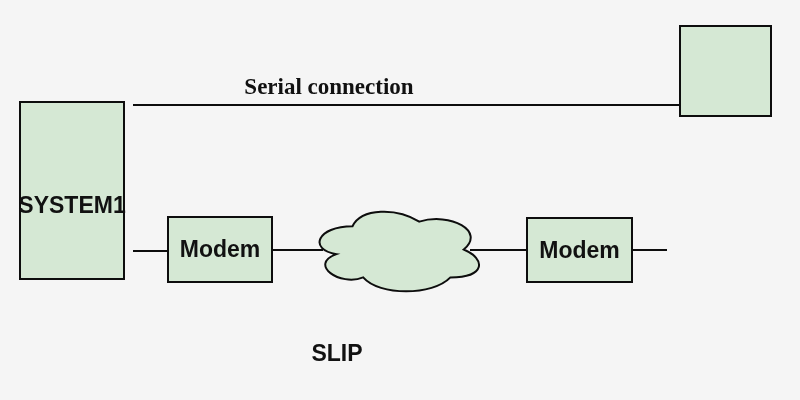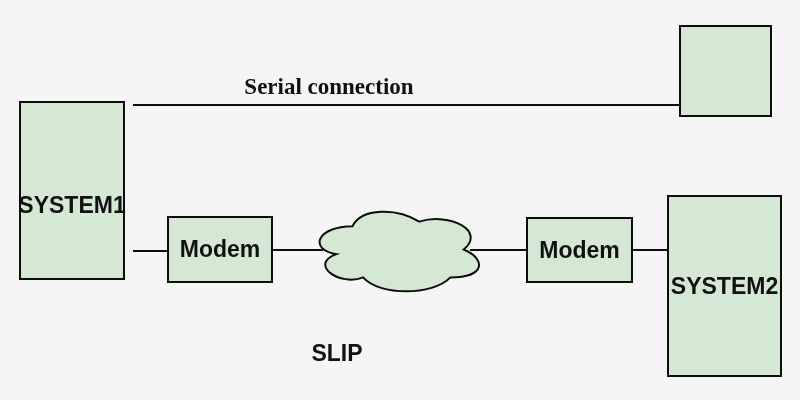--- a/index.html
+++ b/index.html
@@ -98,21 +98,18 @@
   <div class="node xstation"></div>
 
   <div class="node modem-left">
     <span>Modem</span>
   </div>
 
   <div class="node modem-right">
     <span>Modem</span>
   </div>
 
-  <div class="node system2">
-    <span>SYSTEM2</span>
-  </div>
 
   <div class="label serial-label">Serial connection</div>
 
   <div class="label slip-label">SLIP</div>
 
 </div>
 
 </body></html>

